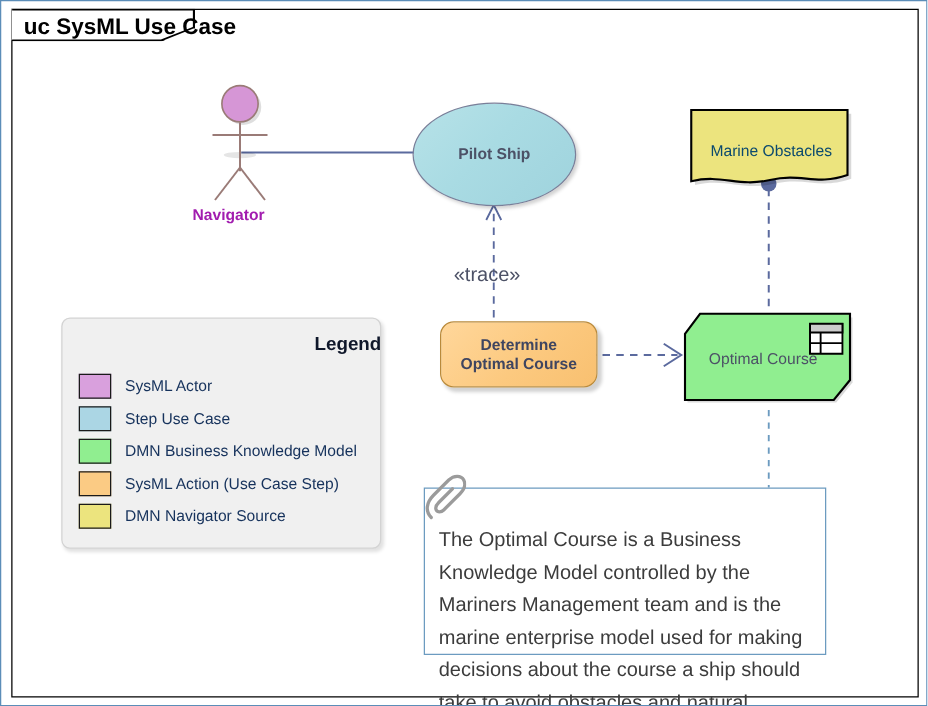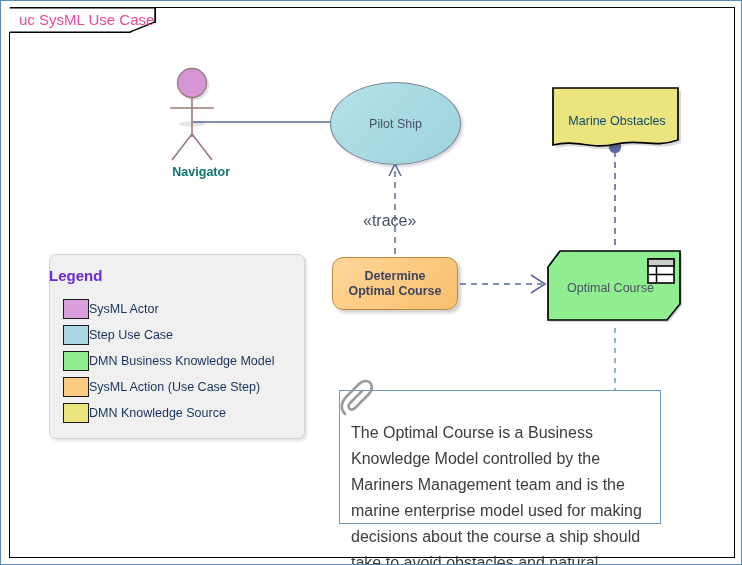--- a/index.html
+++ b/index.html
@@ -45,66 +45,66 @@
     border-bottom: 1.4px solid #000000;
     border-right: 1.4px solid #000000;
     -webkit-clip-path: polygon(0 0, 100% 0, 100% 60%, 82% 100%, 0 100%);
     clip-path: polygon(0 0, 100% 0, 100% 60%, 82% 100%, 0 100%);
   }
   #frame-tab svg { position: absolute; inset: 0; }
   #frame-label {
     position: absolute;
     left: 10px;
     top: 4px;
-    font-size: 15px;
-    font-weight: normal;
-    color: #ec4899;
+    font-size: 18px;
+    font-weight: bold;
+    color: #000000;
     white-space: nowrap;
   }
   .node { position: absolute; }
   .node-label {
     color: #4c5166;
     text-align: center;
     line-height: 1.2;
   }
 
   
   #actor-navigator { left: 153px; top: 63px; width: 76px; height: 115px; }
   #actor-navigator .actor-name {
     position: absolute;
     left: 0; right: 0;
     bottom: 0;
-    text-align: right;
-    font-size: 12.5px;
-    font-weight: bold;
-    color: #0f766e;
+    text-align: left;
+    font-size: 12.5px;
+    font-weight: bold;
+    color: #a21caf;
     white-space: nowrap;
   }
 
   
   #usecase-pilot-ship { left: 329px; top: 81px; width: 131px; height: 83px; }
   #usecase-pilot-ship .ellipse {
     position: absolute; inset: 0;
     border-radius: 50%;
     background: linear-gradient(135deg, #b7e2e8 0%, #a9dbe3 45%, #9fd3dd 100%);
     border: 1.2px solid #7a7f99;
     box-shadow: 2px 2px 3px rgba(0,0,0,0.18);
     box-sizing: border-box;
   }
   #usecase-pilot-ship .node-label {
     position: absolute;
     left: 0; right: 0;
     top: 50%;
     transform: translateY(-50%);
     font-size: 12.5px;
-    font-weight: normal;
-  }
-
-  
-  #action-determine { left: 331px; top: 256px; width: 126px; height: 53px; }
+    font-weight: bold;
+  }
+
+  
+  #action-determine { left: 351px; top: 256px; width: 126px; height: 53px; }
   #action-determine .shape {
     position: absolute; inset: 0;
     border-radius: 11px;
     background: linear-gradient(135deg, #ffd79b 0%, #fcc97f 55%, #f8c070 100%);
     border: 1.2px solid #b98a3b;
     box-shadow: 3px 3px 3px rgba(0,0,0,0.18);
     box-sizing: border-box;
   }
   #action-determine .node-label {
     position: absolute;
@@ -152,44 +152,45 @@
     background: #f0f0f0;
     border: 1px solid #d3d3d3;
     border-radius: 7px;
     box-shadow: 2px 2px 3px rgba(0,0,0,0.12);
     box-sizing: border-box;
   }
   #legend-title {
     position: absolute;
     left: 0; right: 0;
     top: 13px;
-    text-align: left;
+    text-align: right;
     font-size: 15px;
     font-weight: bold;
-    color: #6d28d9;
+    color: #0f172a;
   }
   #legend-items {
     position: absolute;
     left: 14px;
     top: 42px;
     right: 8px;
   }
   .legend-item {
     display: flex;
     align-items: center;
     height: 26px;
   }
   .legend-swatch {
     width: 26px;
     height: 20px;
     border: 1.3px solid #1a1a1a;
     box-sizing: border-box;
     flex: 0 0 auto;
   }
   .legend-text {
+    margin-left: 11px;
     font-size: 12.5px;
     color: #16325c;
     white-space: nowrap;
   }
 
   
   #note-optimal-course { left: 338px; top: 389px; width: 322px; height: 134px; }
   #note-optimal-course .note-bg {
     position: absolute; inset: 0;
     background: #ffffff;
@@ -336,21 +337,21 @@
       <div class="legend-item">
         <span class="legend-swatch" style="background:#90ee90"></span>
         <span class="legend-text">DMN Business Knowledge Model</span>
       </div>
       <div class="legend-item">
         <span class="legend-swatch" style="background:#fbcb84"></span>
         <span class="legend-text">SysML Action (Use Case Step)</span>
       </div>
       <div class="legend-item">
         <span class="legend-swatch" style="background:#ece47e"></span>
-        <span class="legend-text">DMN Knowledge Source</span>
+        <span class="legend-text">DMN Navigator Source</span>
       </div>
     </div>
   </div>
 
   <div class="node" id="note-optimal-course">
     <div class="note-bg"></div>
     <svg id="note-clip" viewBox="0 0 40 42">
       <path d="M12,36 C7,31 8,24 14,18 L26,6 C30,2 36,2 38,6 C40,10 38,14 35,17 L22,30 C20,32 17,32 16,30 C15,28 16,26 18,24 L29,13" fill="none" stroke="#9b9b9b" stroke-width="2.6" stroke-linecap="round"></path>
     </svg>
     <div id="note-text">The Optimal Course is a Business Knowledge Model controlled by the Mariners Management team and is the marine enterprise model used for making decisions about the course a ship should take to avoid obstacles and natural hazards.</div>

